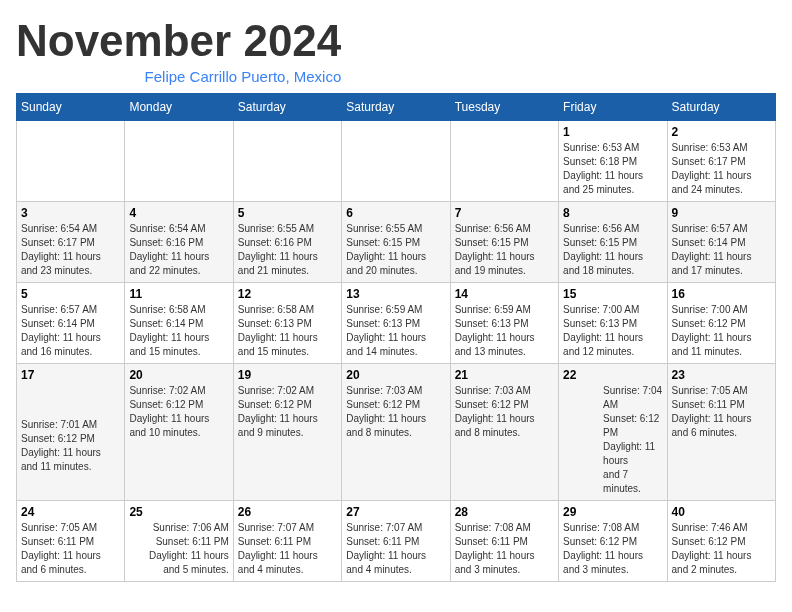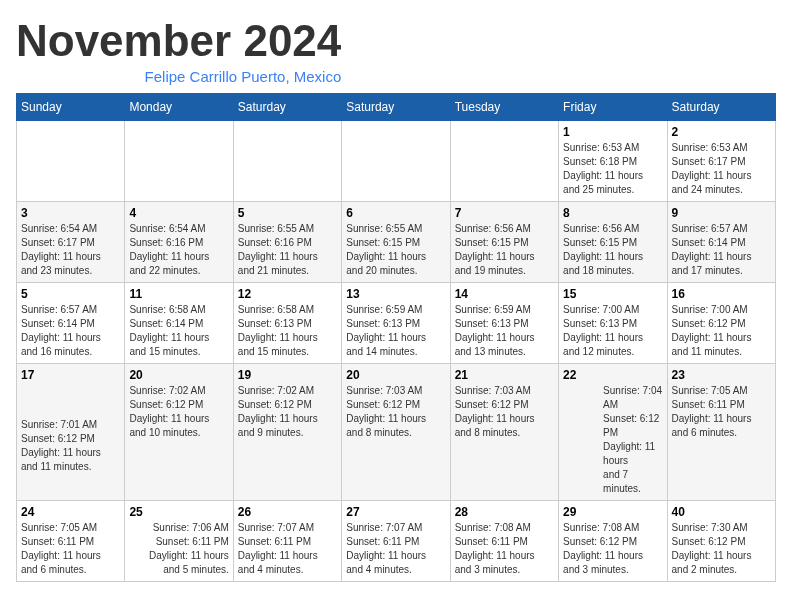--- a/index.html
+++ b/index.html
@@ -325,20 +325,20 @@
         </td>
         <td>
           <span class="day-number">29</span>
           <div class="day-detail" style="white-space: pre-line;">Sunrise: 7:08 AM
 Sunset: 6:12 PM
 Daylight: 11 hours
 and 3 minutes.</div>
         </td>
         <td>
           <span class="day-number">40</span>
-          <div class="day-detail" style="white-space: pre-line;">Sunrise: 7:30 AM
+          <div class="day-detail" style="white-space: pre-line;">Sunrise: 7:46 AM
 Sunset: 6:12 PM
 Daylight: 11 hours
 and 2 minutes.</div>
         </td>
       </tr>
     </tbody>
 </table>
 
 </body></html>

